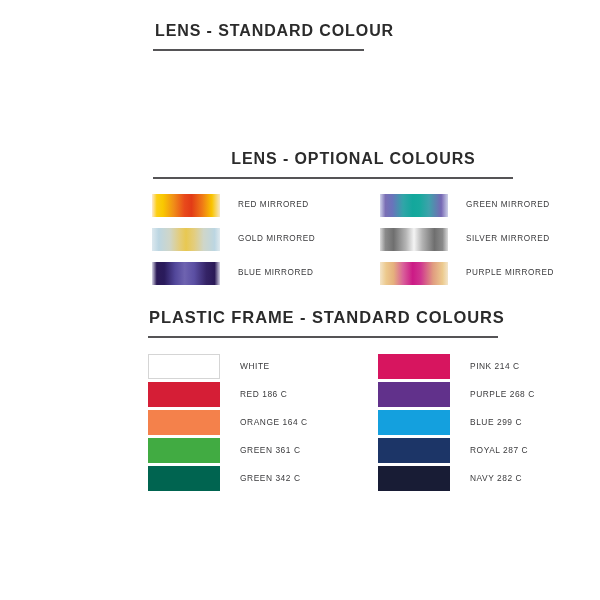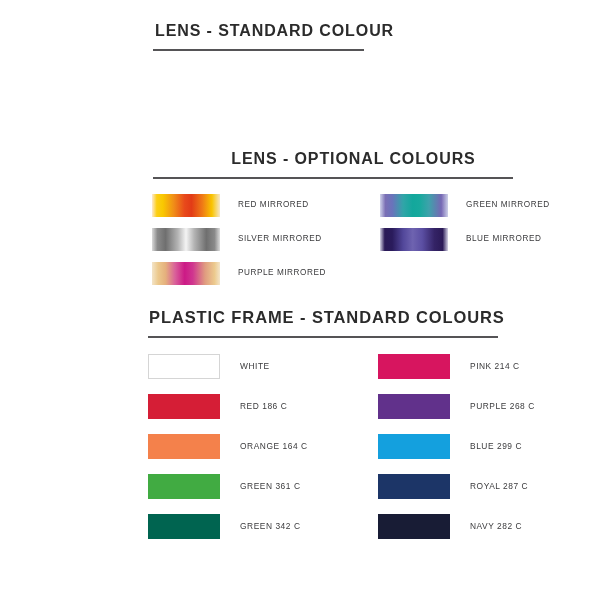--- a/index.html
+++ b/index.html
@@ -61,21 +61,21 @@
     display: grid;
     grid-template-columns: 228px 228px;
     row-gap: 10px;
     padding-left: 152px;
   }
   .swatch-grid.single-col { grid-template-columns: 228px; }
 
   #section-plastic-frame .swatch-grid {
     padding-left: 148px;
     grid-template-columns: 230px 230px;
-    row-gap: 16px;
+    row-gap: 4px;
     margin-top: 16px;
   }
 
   .swatch-row {
     display: flex;
     align-items: center;
     height: 24px;
   }
 
   .swatch-chip {
@@ -118,20 +118,24 @@
     <h2 class="section-heading">LENS - OPTIONAL COLOURS</h2>
     <div class="section-rule"></div>
     <div class="swatch-grid">
         <div class="swatch-row">
           <div class="swatch-chip" style="background: linear-gradient(to right, rgb(253, 233, 208) 0%, rgb(252, 207, 22) 7%, rgb(249, 200, 0) 16%, rgb(240, 141, 24) 32%, rgb(232, 73, 27) 48%, rgb(226, 59, 23) 58%, rgb(239, 122, 22) 74%, rgb(249, 196, 0) 88%, rgb(246, 231, 200) 100%);"></div>
           <div class="swatch-label">RED MIRRORED</div>
         </div>
         <div class="swatch-row">
           <div class="swatch-chip" style="background: linear-gradient(to right, rgb(207, 210, 234) 0%, rgb(122, 111, 181) 8%, rgb(106, 115, 187) 18%, rgb(49, 165, 168) 34%, rgb(19, 167, 156) 48%, rgb(23, 169, 157) 58%, rgb(62, 162, 171) 72%, rgb(118, 104, 180) 90%, rgb(205, 208, 232) 100%);"></div>
           <div class="swatch-label">GREEN MIRRORED</div>
+        </div>
+        <div class="swatch-row">
+          <div class="swatch-chip" style="background: linear-gradient(to right, rgb(220, 232, 238) 0%, rgb(188, 214, 226) 10%, rgb(207, 214, 201) 26%, rgb(227, 205, 126) 40%, rgb(232, 200, 81) 50%, rgb(227, 205, 126) 62%, rgb(207, 214, 201) 76%, rgb(188, 214, 226) 92%, rgb(223, 233, 238) 100%);"></div>
+          <div class="swatch-label">GOLD MIRRORED</div>
         </div>
         <div class="swatch-row">
           <div class="swatch-chip" style="background: linear-gradient(to right, rgb(217, 217, 217) 0%, rgb(138, 138, 138) 8%, rgb(111, 111, 111) 20%, rgb(180, 180, 180) 38%, rgb(244, 244, 244) 50%, rgb(180, 180, 180) 62%, rgb(111, 111, 111) 80%, rgb(138, 138, 138) 92%, rgb(220, 220, 220) 100%);"></div>
           <div class="swatch-label">SILVER MIRRORED</div>
         </div>
         <div class="swatch-row">
           <div class="swatch-chip" style="background: linear-gradient(to right, rgb(215, 213, 230) 0%, rgb(43, 26, 87) 7%, rgb(42, 27, 92) 18%, rgb(82, 71, 154) 34%, rgb(110, 99, 176) 48%, rgb(91, 79, 163) 62%, rgb(52, 35, 102) 80%, rgb(43, 26, 87) 92%, rgb(213, 211, 229) 100%);"></div>
           <div class="swatch-label">BLUE MIRRORED</div>
         </div>
         <div class="swatch-row">

